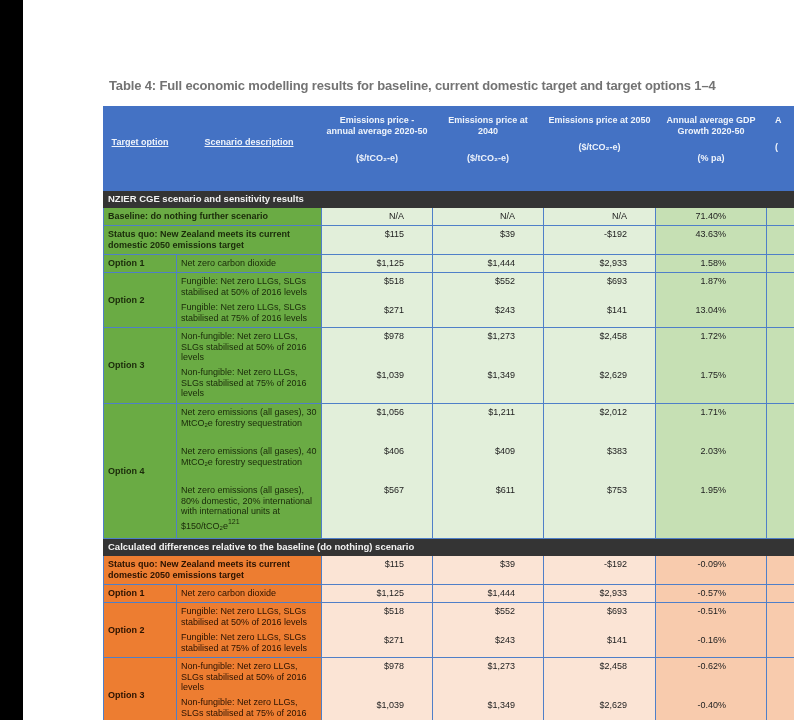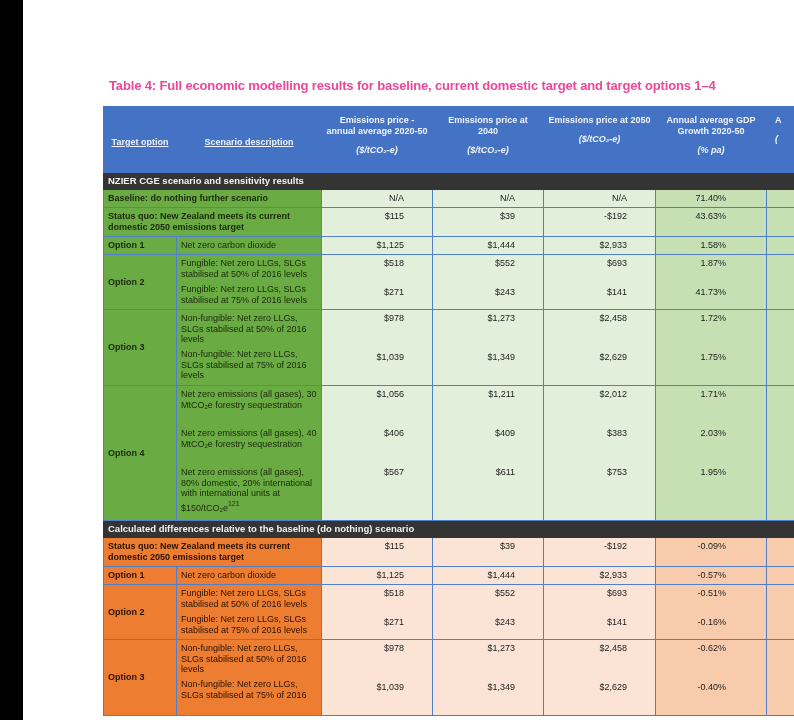--- a/index.html
+++ b/index.html
@@ -8,44 +8,44 @@
   .page {
     position: absolute; left: 23px; top: 0; width: 800px; height: 720px;
     background: #fff; overflow: hidden;
   }
   .classification {
     position: absolute; left: 567px; top: 15px; font-size: 13px; color: #111;
     white-space: nowrap; letter-spacing: -0.1px;
   }
   .table-title {
     position: absolute; left: 86px; top: 78px; font-size: 13px; font-weight: bold;
-    color: #ec4899; white-space: nowrap; letter-spacing: -0.15px;
+    color: #737373; white-space: nowrap; letter-spacing: -0.15px;
   }
   .tbl {
     position: absolute; left: 80px; top: 106px; width: 720px;
     border-collapse: collapse; table-layout: fixed;
     font-size: 9px; color: #222;
   }
   .tbl td, .tbl th { border: 1px solid #4f7fc8; vertical-align: top; }
   .tbl col.c0 { width: 73px; }
   .tbl col.c1 { width: 145px; }
   .tbl col.c2 { width: 111px; }
   .tbl col.c3 { width: 111px; }
   .tbl col.c4 { width: 112px; }
   .tbl col.c5 { width: 111px; }
   .tbl col.c6 { width: 57px; }
 
   .hdr th {
     background: #4472c4; color: #eef3fb; font-weight: bold; text-align: center;
-    vertical-align: top; height: 66px; padding: 8px 4px 0 4px; font-size: 9px;
+    vertical-align: top; height: 84px; padding: 8px 4px 0 4px; font-size: 9px;
     line-height: 11px; border-color: #4472c4;
   }
   .hdr th.ul { vertical-align: top; padding-top: 30px; }
   .hdr th.ul span { text-decoration: underline; }
-  .hdr th .unit { display: block; margin-top: 8px; font-weight: bold; font-style: italic; }
+  .hdr th .unit { display: block; margin-top: 16px; font-weight: bold; }
   .hdr th.last { text-align: left; padding-left: 8px; }
 
   .section td {
     background: #343434; color: #f2f2f2; font-weight: bold; font-size: 9.5px;
     height: 17px; padding: 2px 4px; border-color: #343434;
   }
 
   td.lab-g { background: #6aab44; color: #1a2a0a; font-weight: bold; padding: 3px 4px; line-height: 11px; }
   td.desc-g { background: #6aab44; color: #1a2a0a; padding: 3px 4px; line-height: 10.5px; }
   td.lab-o { background: #ed7d31; color: #2a1200; font-weight: bold; padding: 3px 4px; line-height: 11px; }
@@ -131,21 +131,21 @@
       <td class="v-g">
             <div style="height:26px">$552</div>
             <div style="padding-top:3px">$243</div>
           </td>
       <td class="v-g">
             <div style="height:26px">$693</div>
             <div style="padding-top:3px">$141</div>
           </td>
       <td class="g-g">
             <div style="height:26px">1.87%</div>
-            <div style="padding-top:3px">41.73%</div>
+            <div style="padding-top:3px">13.04%</div>
           </td>
       <td class="g-g"></td>
     </tr>
     <tr>
       <td class="lab-g opt">Option 3</td>
       <td class="desc-g">
         <div class="stack">
           <div style="height:36px">Non-fungible: Net zero LLGs, SLGs stabilised at 50% of 2016 levels</div>
           <div style="height:33px">Non-fungible: Net zero LLGs, SLGs stabilised at 75% of 2016 levels</div>
         </div>

